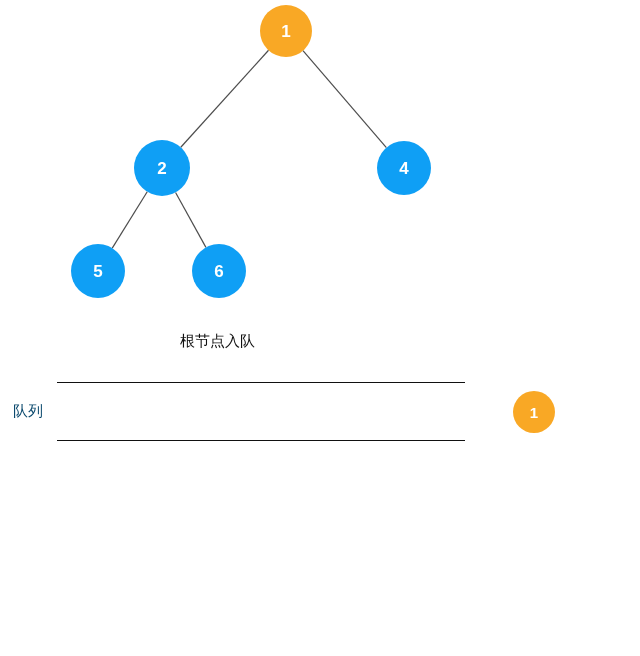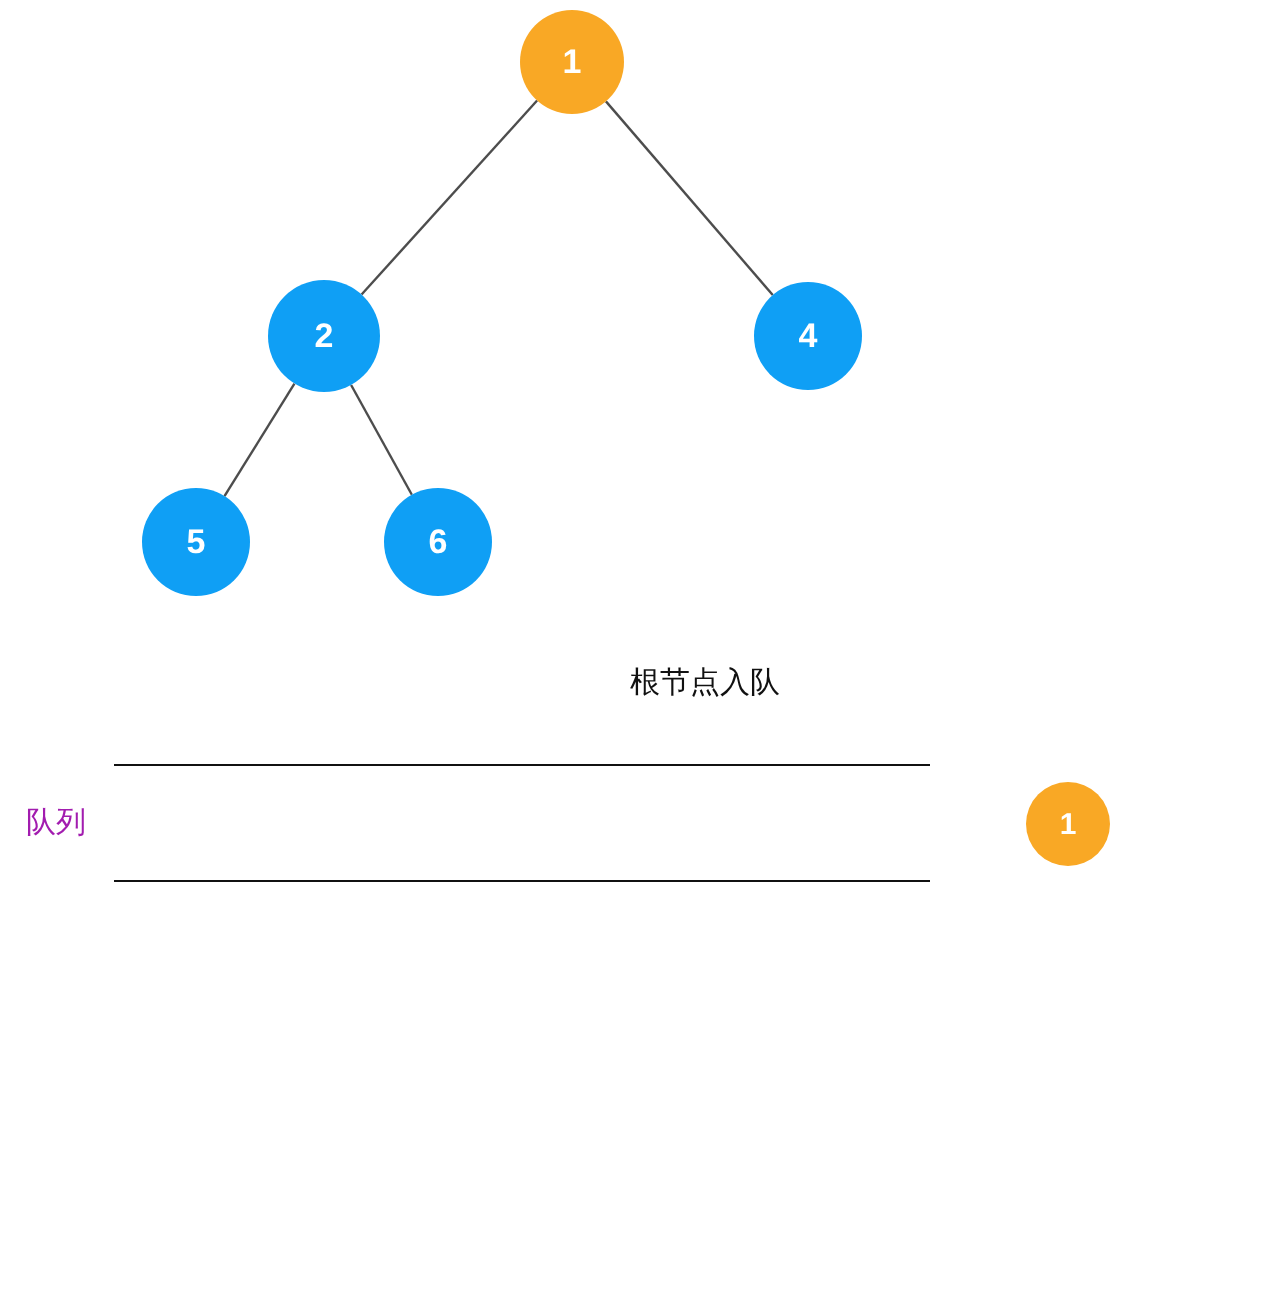--- a/index.html
+++ b/index.html
@@ -30,30 +30,30 @@
     font-size: 17px;
     font-weight: bold;
     text-anchor: middle;
     dominant-baseline: central;
   }
   .caption {
     position: absolute;
     left: 180px;
     top: 332px;
     width: 210px;
-    text-align: right;
+    text-align: left;
     font-size: 15px;
     color: #111111;
   }
   .queue-label {
     position: absolute;
     left: 13px;
     top: 402px;
     font-size: 15px;
-    color: #a21caf;
+    color: #0c4a6e;
   }
   .queue-line {
     position: absolute;
     left: 57px;
     width: 408px;
     height: 0;
     border-top: 1px solid #111111;
   }
   .queue-line.top { top: 382px; }
   .queue-line.bottom { top: 440px; }

